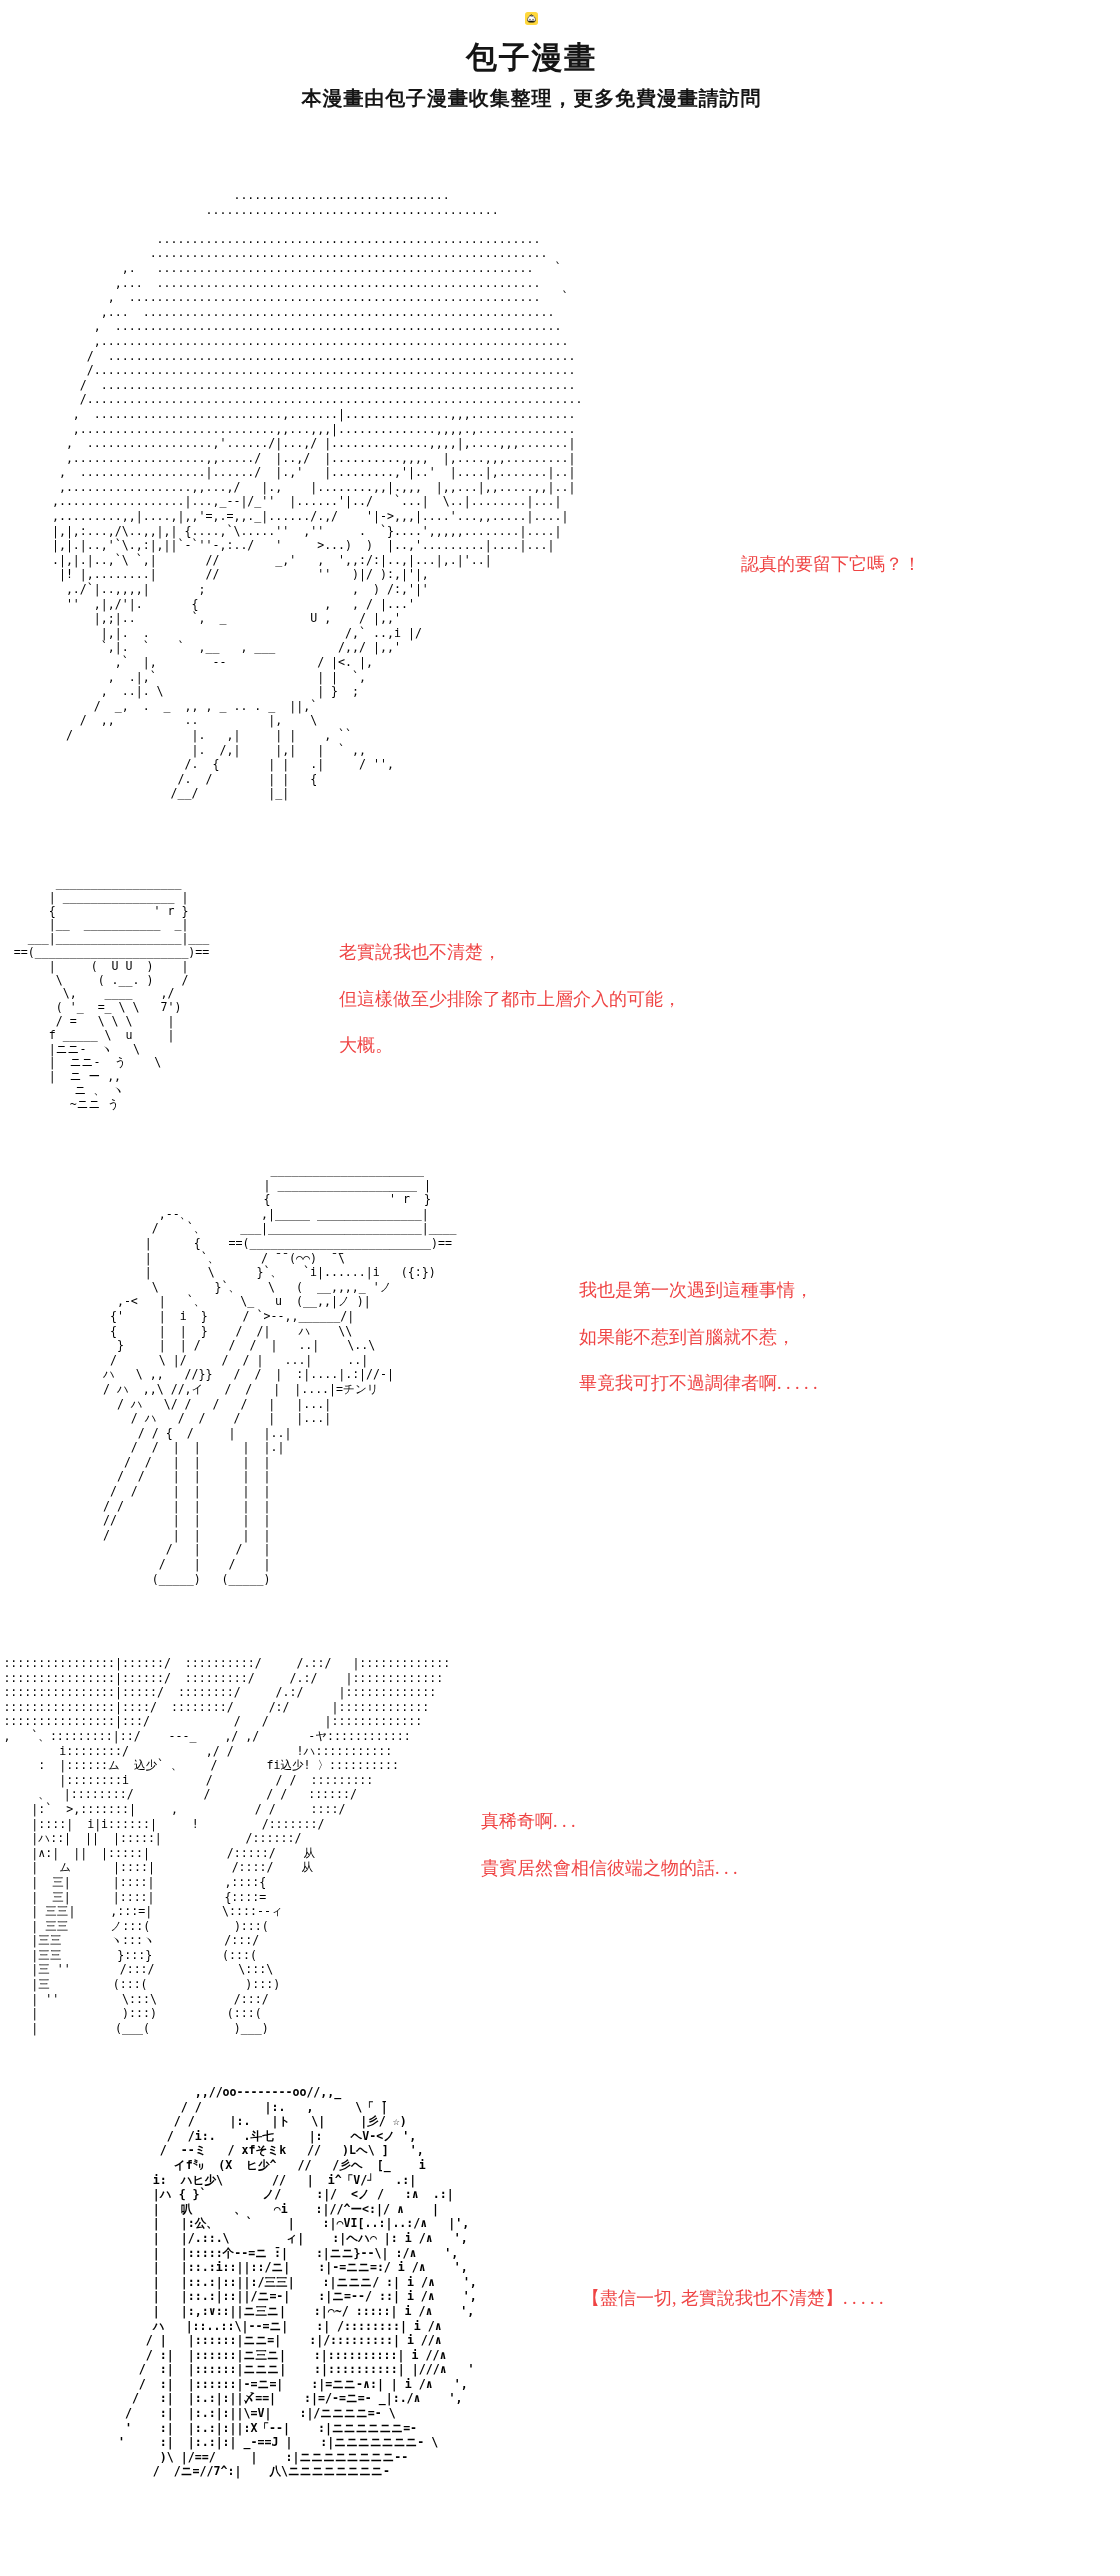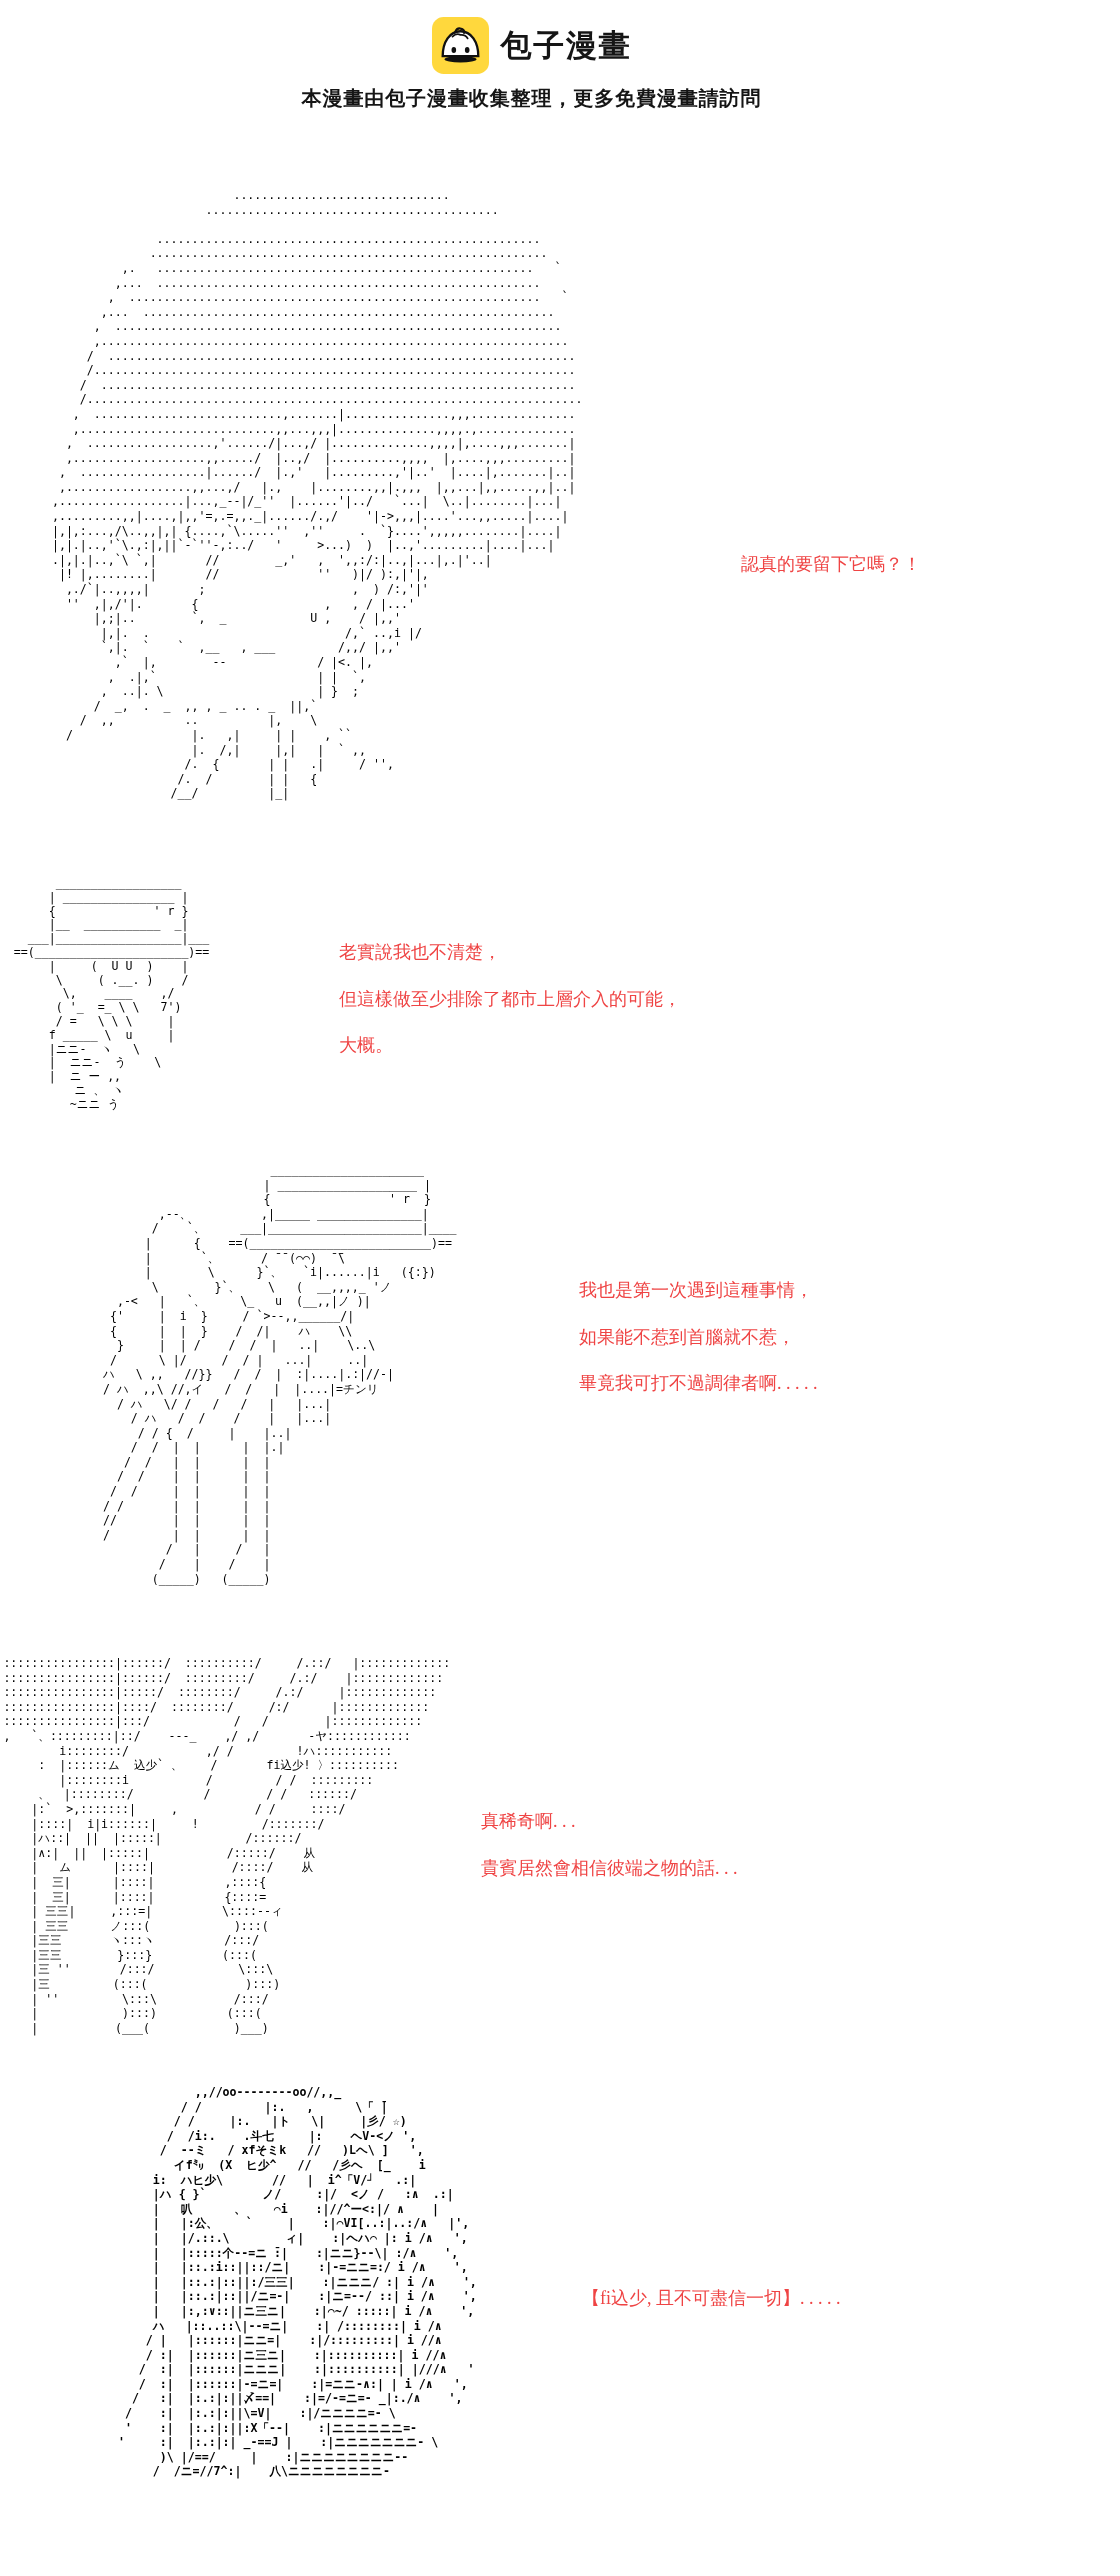--- a/index.html
+++ b/index.html
@@ -3,21 +3,21 @@
 <meta charset="utf-8">
 <style>
   html,body{margin:0;padding:0;}
   body{
     width:1120px;height:2576px;position:relative;overflow:hidden;
     background:#ffffff;color:#111;
     font-family:"Liberation Sans","DejaVu Sans",sans-serif;
   }
   
   #site-header{position:absolute;top:12px;left:0;width:1063px;text-align:center;}
-  .logo-row{display:flex;align-items:center;justify-content:center;gap:12px;height:67px;}
+  .logo-row{display:flex;align-items:center;justify-content:flex-end;gap:12px;height:67px;flex-direction:column;}
   .logo-svg{width:57px;height:57px;display:block;}
   .site-title{font-size:31px;font-weight:bold;color:#151515;letter-spacing:1.7px;}
   .info-line{margin-top:6px;font-size:20px;font-weight:bold;color:#151515;letter-spacing:0.9px;}
   .url-line{margin-top:5.2px;font-size:30px;font-weight:bold;color:#0b0b0b;}
   .hand{color:#f3a81d;font-size:28.4px;padding:0 5.2px;}
   
   pre.aa{
     position:absolute;margin:0;color:#000;
     font-family:"DejaVu Sans Mono","Liberation Mono",monospace;
     font-size:11.6px;line-height:14.6px;letter-spacing:0;white-space:pre;
@@ -216,15 +216,15 @@
        /  :|  |::::::|ニニニ|    :|::::::::::| |///∧   '
        /  :|  |::::::|-=ニ=|    :|=ニニ-∧:| | i /∧   ',
       /   :|  |:.:|:||〆==|    :|=/-=ニ=- _|:./∧    ',
      /    :|  |:.:|:||\=V|    :|/ニニニニ=- \
      '    :|  |:.:|:||:X「--|    :|ニニニニニニ=-
     '     :|  |:.:|:| _-==J |    :|ニニニニニニニ- \
           )\ |/==/     |    :|ニニニニニニニニ--
          /  /ニ=//7^:|    八\ニニニニニニニニ-
 </pre>
 <div id="dlg5" class="dialogue">
-    <div class="dlg-line">【fi込少, 且不可盡信一切】. . . . .</div>
+    <div class="dlg-line">【盡信一切, 老實說我也不清楚】. . . . .</div>
   </div>
 
 
 </body></html>

